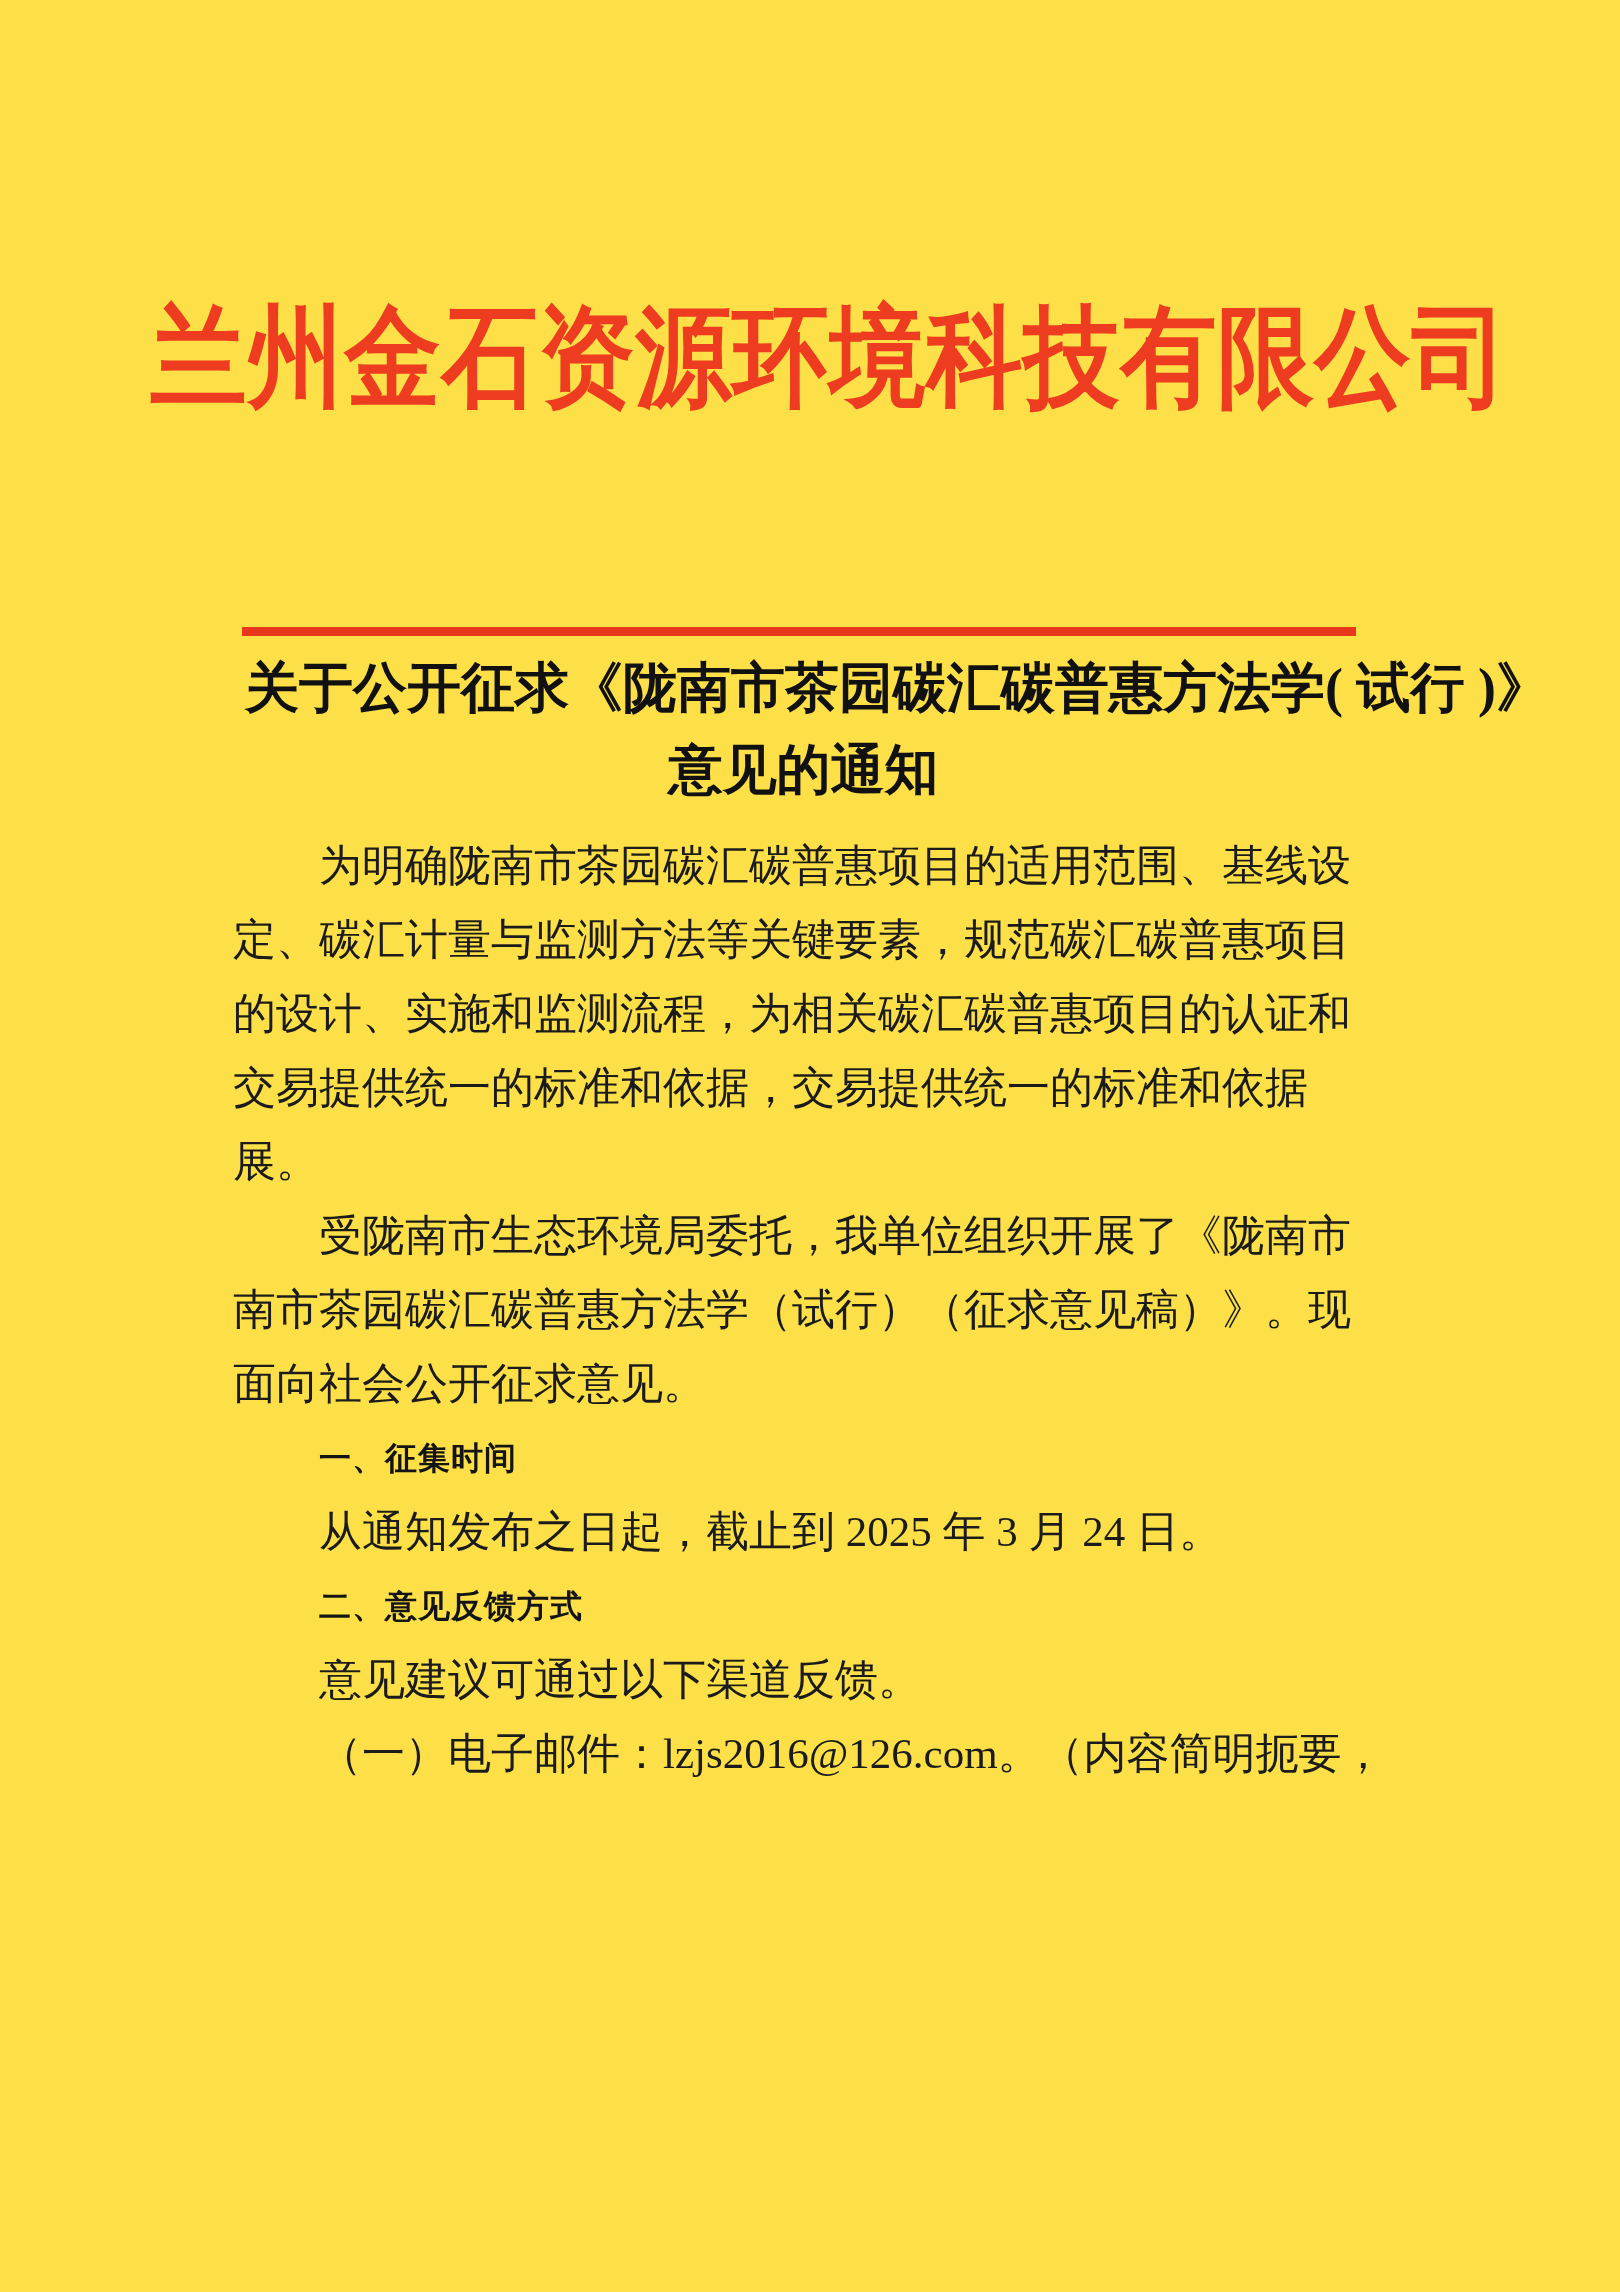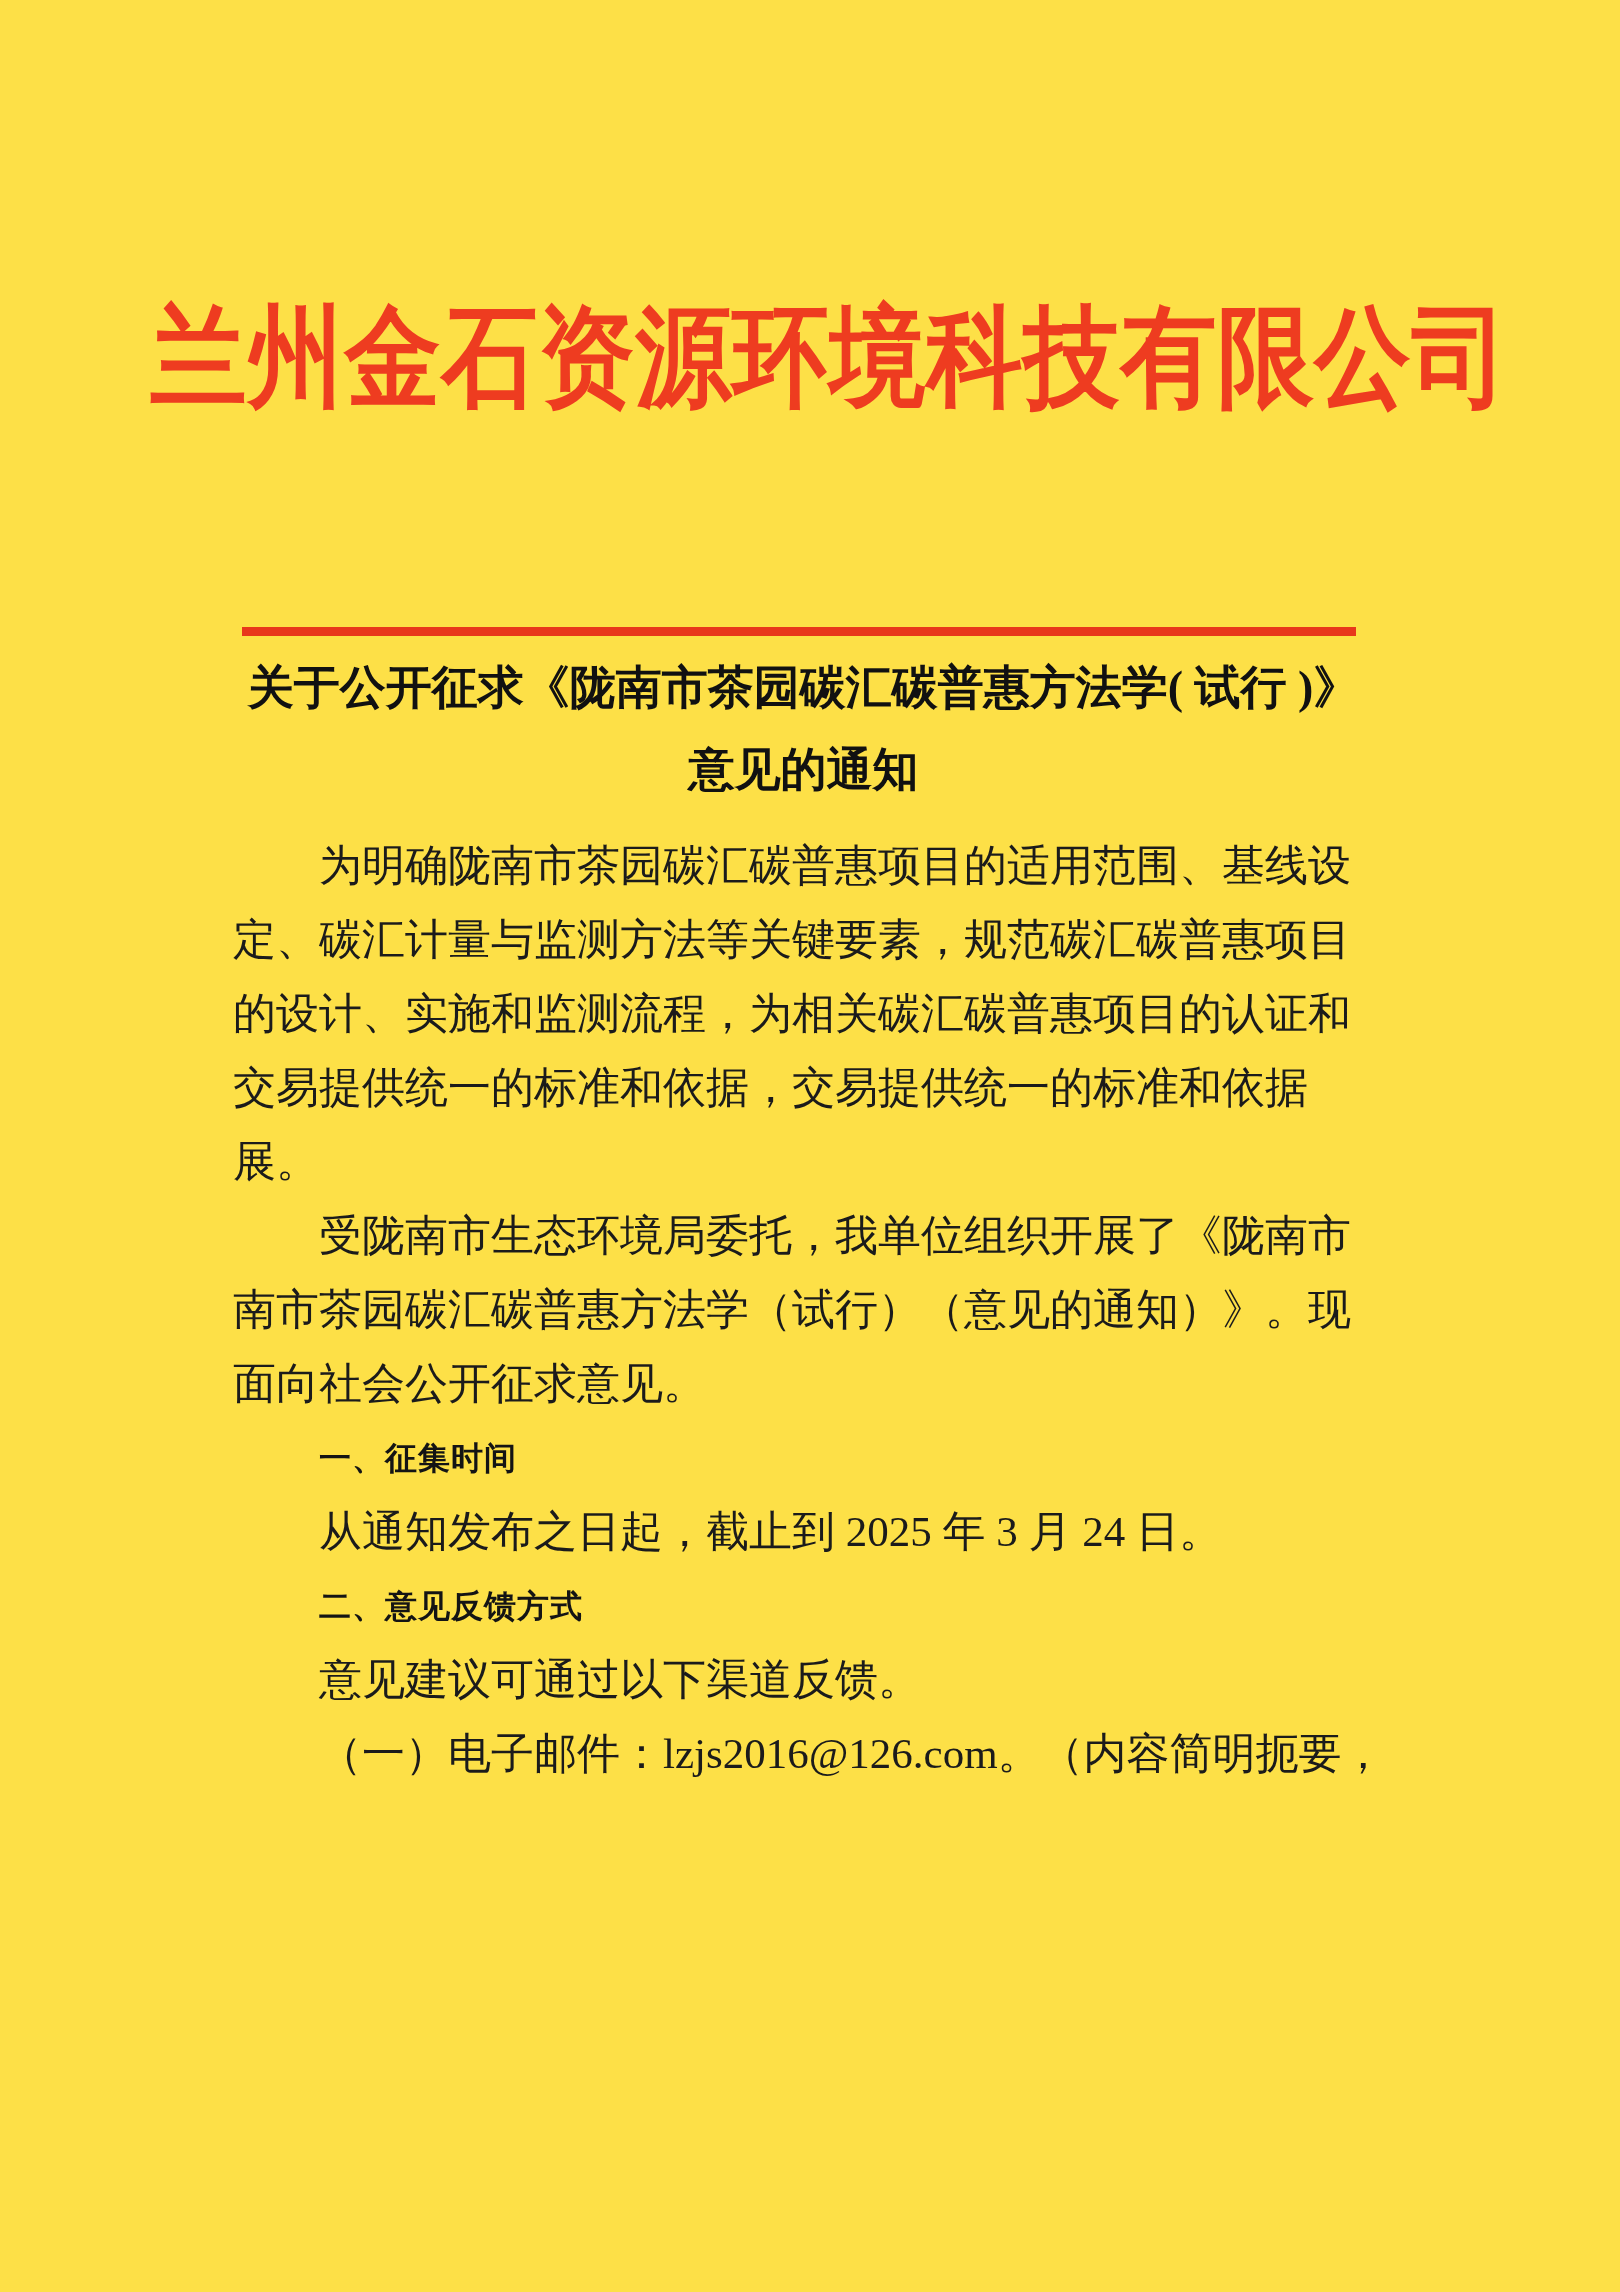--- a/index.html
+++ b/index.html
@@ -33,21 +33,21 @@
     width:1114px;height:8.8px;
     background:#e8371b;
   }
   
   .doc-title{
     position:absolute;
     left:245px;top:647px;width:1117px;
     text-align:center;
     font-weight:700;
     color:#111111;
-    font-size:46px;
+    font-size:54px;
     line-height:82px;
     white-space:nowrap;
   }
   
   .body-text{
     position:absolute;
     left:233px;top:829px;width:1137px;
     color:#1b1b1b;
     font-size:43px;
   }
@@ -79,21 +79,21 @@
     <div>意见的通知</div>
   </div>
 
   <div class="body-text">
     <div class="line indent">为明确陇南市茶园碳汇碳普惠项目的适用范围、基线设</div>
     <div class="line">定、碳汇计量与监测方法等关键要素，规范碳汇碳普惠项目</div>
     <div class="line">的设计、实施和监测流程，为相关碳汇碳普惠项目的认证和</div>
     <div class="line">交易提供统一的标准和依据，交易提供统一的标准和依据</div>
     <div class="line">展。</div>
     <div class="line indent">受陇南市生态环境局委托，我单位组织开展了《陇南市</div>
-    <div class="line">南市茶园碳汇碳普惠方法学（试行）（意见的通知）》。现</div>
+    <div class="line">南市茶园碳汇碳普惠方法学（试行）（征求意见稿）》。现</div>
     <div class="line">面向社会公开征求意见。</div>
     <div class="line indent heading">一、征集时间</div>
     <div class="line indent">从通知发布之日起，截止到 2025 年 3 月 24 日。</div>
     <div class="line indent heading">二、意见反馈方式</div>
     <div class="line indent">意见建议可通过以下渠道反馈。</div>
     <div class="line indent">（一）电子邮件：lzjs2016@126.com。（内容简明扼要，</div>
   </div>
 
 </div>
 

